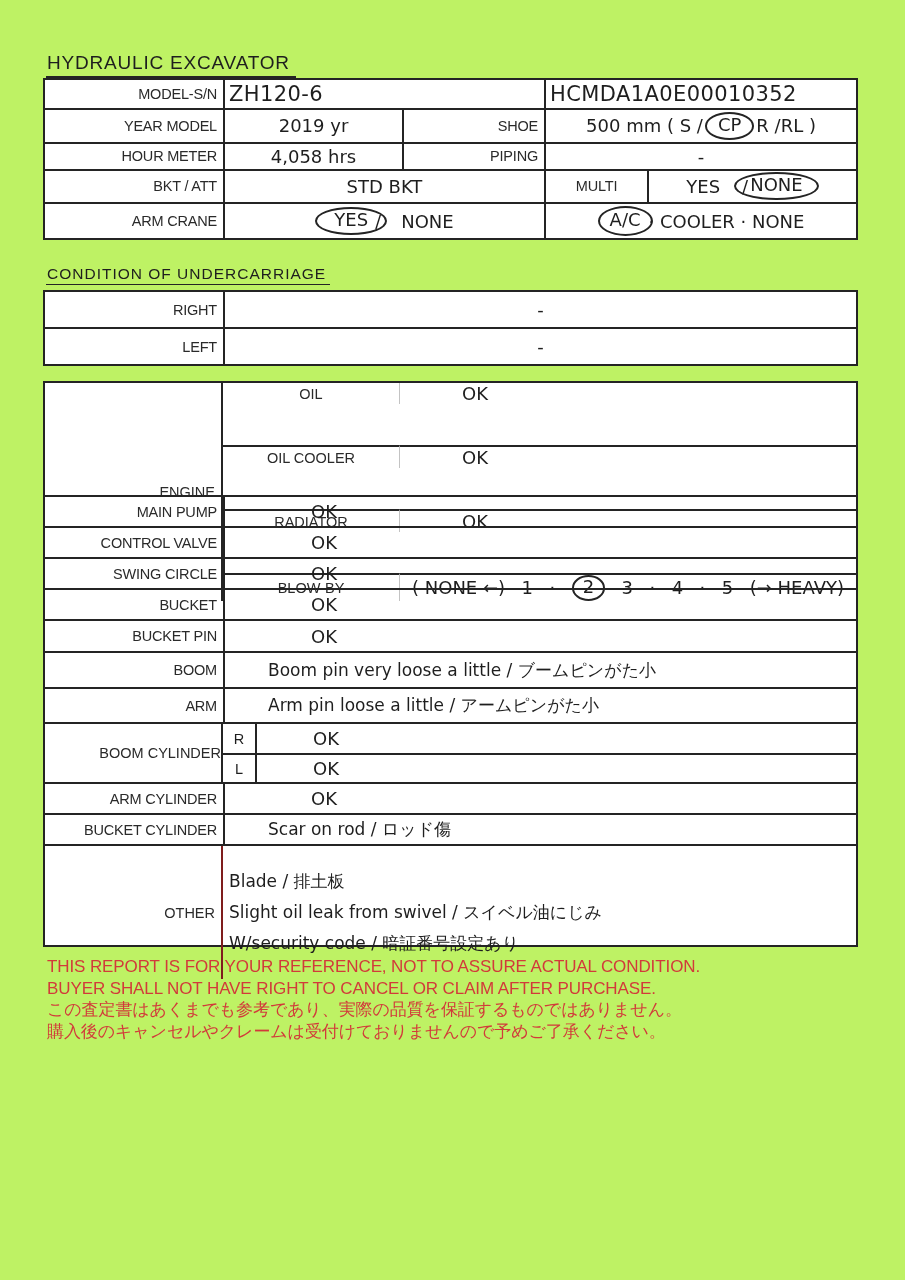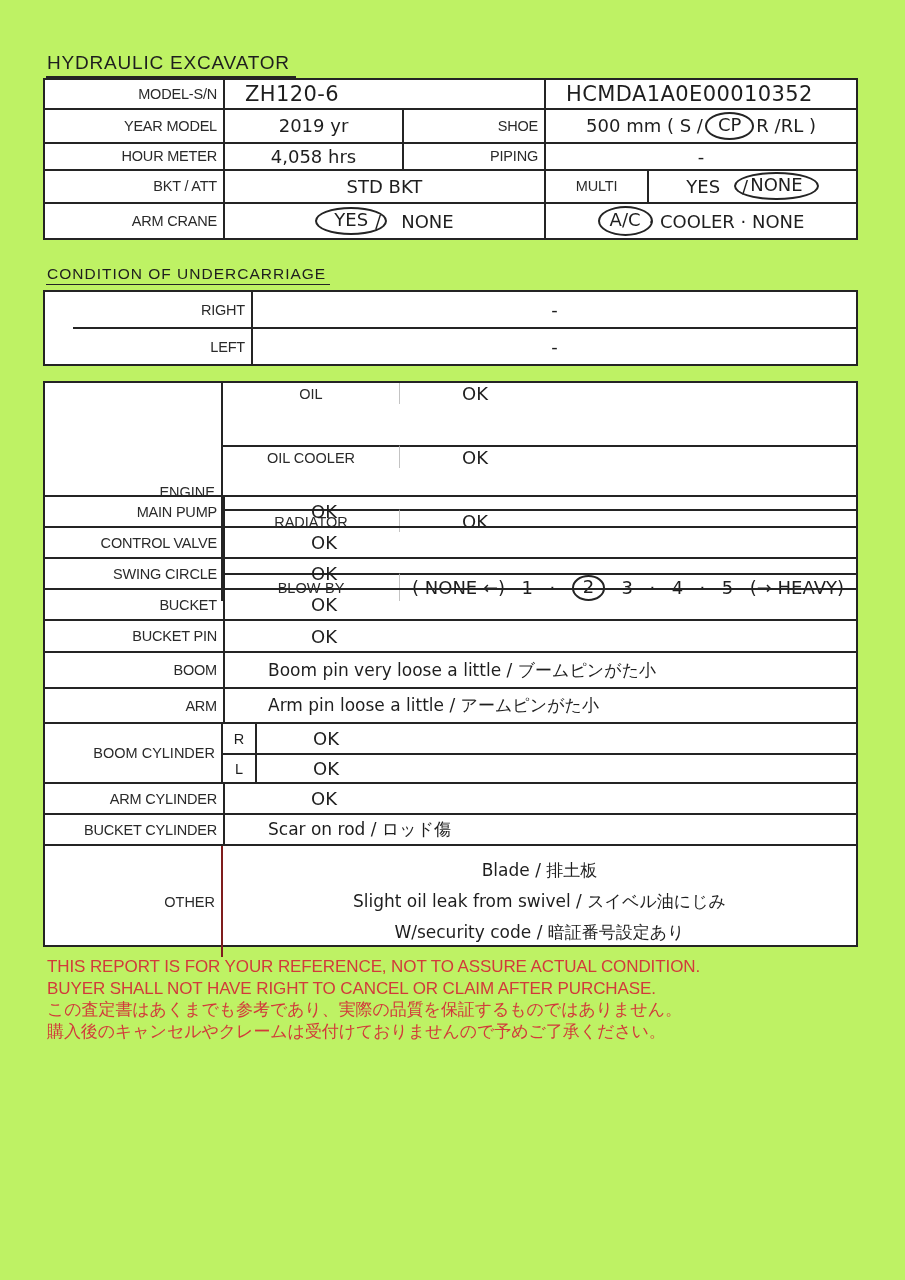--- a/index.html
+++ b/index.html
@@ -15,64 +15,64 @@
        display:flex;flex-direction:column;background:#fff;}
   .row{display:flex;flex:1 1 auto;min-height:0;}
   .row + .row{border-top:2px solid #242424;}
   .cell{display:flex;align-items:center;box-sizing:border-box;white-space:nowrap;}
   .cell + .cell{border-left:2px solid #242424;}
 
   .label{width:178px;flex:0 0 178px;justify-content:flex-end;padding-right:6px;
          font-family:"Liberation Sans",sans-serif;font-size:14.5px;letter-spacing:-0.2px;color:#2a2a2a;}
   .fx{flex:1 1 auto;}
   .center{justify-content:center;}
-  .big{font-size:21px;padding-left:20px;letter-spacing:0.4px;text-align:right;}
+  .big{font-size:21px;padding-left:4px;letter-spacing:0.4px;text-align:right;}
   .v{font-size:18px;}
 
   .spec{top:78px;height:162px;}
   .spec .r1{flex:0 0 28px;}
   .w321{width:321px;flex:0 0 321px;}
   .w179{width:179px;flex:0 0 179px;}
   .w142{width:142px;flex:0 0 142px;}
   .w103{width:103px;flex:0 0 103px;}
 
   .circ{display:inline-flex;align-items:center;justify-content:center;
         border:2px solid #242424;border-radius:50%;line-height:1.05;padding:2px 11px 3px;}
 
-  .under{top:290px;height:76px;padding-left:28px;}
+  .under{top:290px;height:76px;}
 
   .insp{top:381px;height:566px;}
   .insp .row{flex:0 0 auto;}
   .h29{height:29px;}.h30{height:30px;}.h33{height:33px;}.h34{height:34px;}
   .engine{height:112px;display:grid;grid-template-columns:178px 177px 1fr;grid-template-rows:repeat(4,1fr);}
   .engine .elabel{grid-row:1/5;border-right:2px solid #242424;display:flex;align-items:center;
         justify-content:flex-end;padding-right:6px;font-family:"Liberation Sans",sans-serif;
         font-size:14.5px;color:#2a2a2a;box-sizing:border-box;}
   .engine .sub{display:flex;align-items:center;justify-content:center;border-right:1px solid #c3c3c3;
         font-family:"Liberation Sans",sans-serif;font-size:14.5px;color:#2a2a2a;box-sizing:border-box;}
   .engine .eval{display:flex;align-items:center;padding-left:62px;font-size:18px;box-sizing:border-box;}
   .engine .bt{border-top:2px solid #242424;margin-top:41px;}
   .blowby{display:flex;align-items:center;justify-content:space-between;
           padding:0 12px 0 12px !important;font-size:16px;}
   .blowby .circ{padding:1px 9px 2px;}
 
   .okcell{padding-left:86px;font-size:18px;}
   .note{padding-left:43px;font-size:17px;white-space:nowrap;}
   .bcyl{height:58px;display:grid;grid-template-columns:178px 34px 1fr;grid-template-rows:repeat(2,1fr);}
   .bcyl .clabel{grid-row:1/3;border-right:2px solid #242424;display:flex;align-items:center;
-        justify-content:flex-end;padding-right:6px;font-family:"Liberation Sans",sans-serif;
+        justify-content:flex-end;padding-right:0;font-family:"Liberation Sans",sans-serif;
         font-size:14.5px;color:#2a2a2a;box-sizing:border-box;}
   .bcyl .rl{display:flex;align-items:center;justify-content:center;border-right:2px solid #242424;
         font-family:"Liberation Sans",sans-serif;font-size:14.5px;box-sizing:border-box;}
   .bcyl .cv{display:flex;align-items:center;padding-left:56px;font-size:18px;box-sizing:border-box;}
   .bcyl .bt{border-top:2px solid #242424;}
   .other{flex:1 1 auto !important;display:grid;grid-template-columns:178px 1fr;}
   .other .olabel{border-right:2px solid #7f1d1d;display:flex;align-items:center;justify-content:flex-end;
         padding-right:6px;font-family:"Liberation Sans",sans-serif;font-size:14.5px;color:#2a2a2a;box-sizing:border-box;}
-  .other .olines{padding:9px 6px;display:flex;flex-direction:column;align-items:center;}
+  .other .olines{padding:20px 6px;display:flex;flex-direction:column;}
   .other .oline{height:31px;display:flex;align-items:center;font-size:17px;white-space:nowrap;}
 
   .slash-l{margin-left:22px;margin-right:0;}
   .circ-overlap-l{margin-left:-14px;}
   .slash-r{margin-left:-12px;}
   .gap-l{margin-left:20px;}
   .tight-l{margin-left:-4px;}
   .pad2{margin:0 2px;}
 
   .disc{position:absolute;left:47px;top:956px;color:#d23a3a;font-family:"Liberation Sans",sans-serif;

